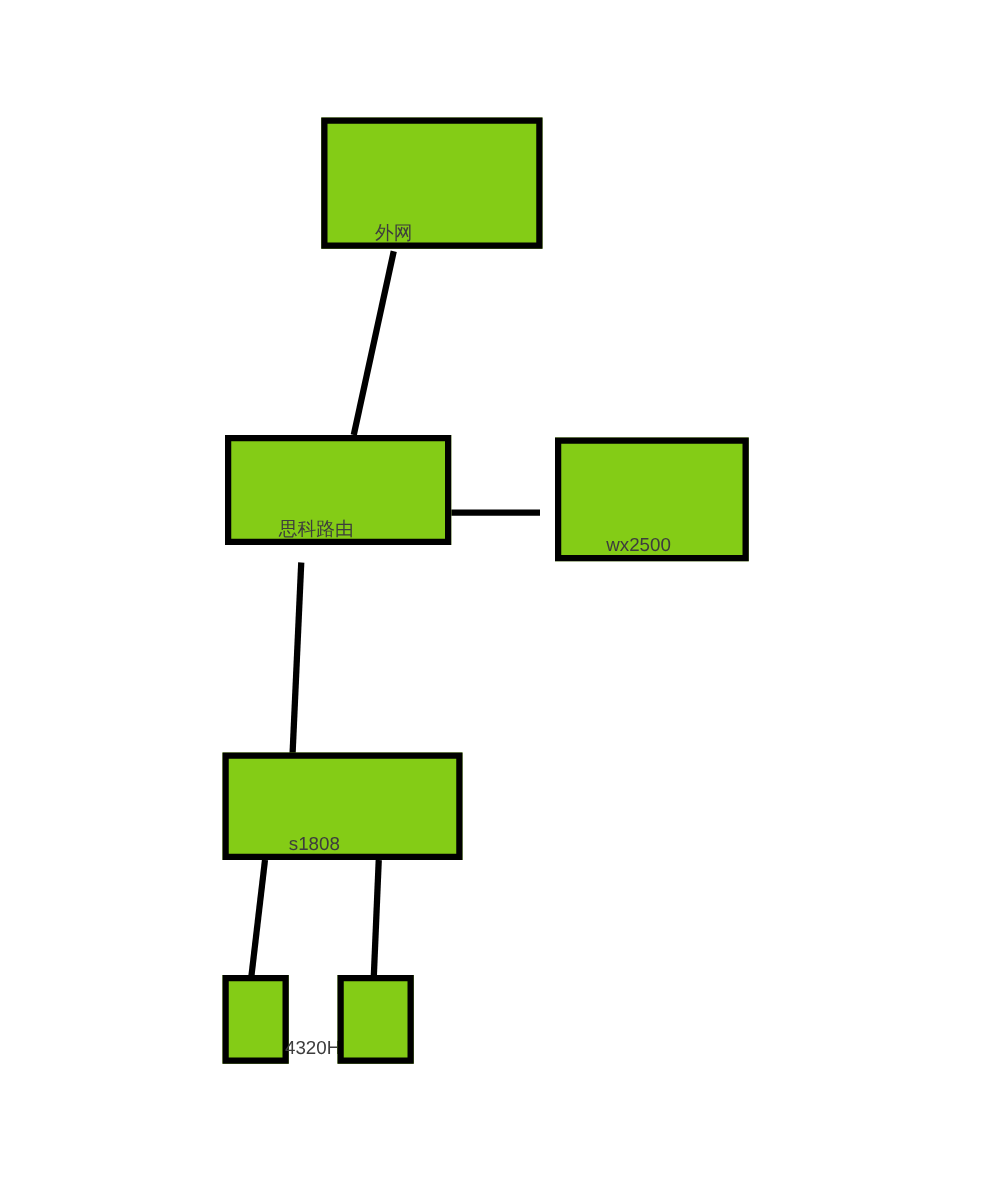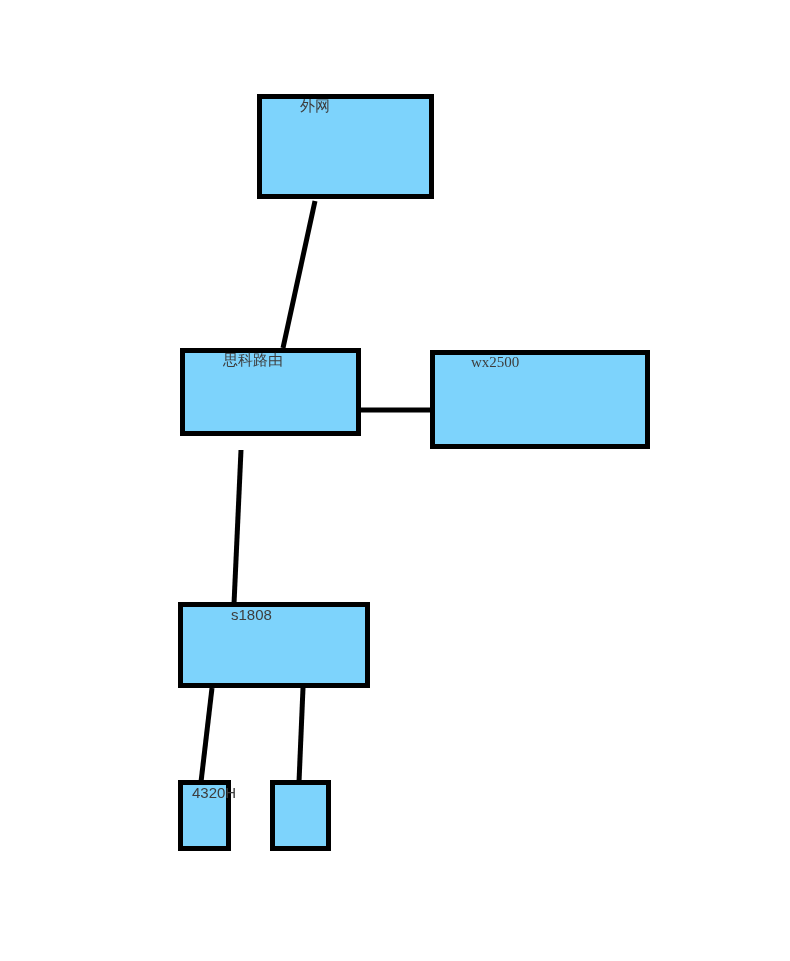--- a/index.html
+++ b/index.html
@@ -23,48 +23,48 @@
     position: absolute;
     left: 0;
     top: 0;
     width: 790px;
     height: 961px;
     pointer-events: none;
   }
   .node {
     position: absolute;
     box-sizing: border-box;
-    background: #7dd3fc;
+    background: #84cc16;
     border: 5px solid #000000;
     display: flex;
-    align-items: flex-start;
+    align-items: flex-end;
     overflow: visible;
   }
   .node-label {
     white-space: nowrap;
     color: #3d3d3d;
     font-size: 15px;
     line-height: 1;
     padding-left: 22px;
   }
   .node-label.cjk {
     font-family: "DejaVu Sans", sans-serif;
     font-size: 15px;
   }
   
   #node-wan      { left: 257px; top: 94px;  width: 177px; height: 105px; }
   #node-wan .node-label { padding-left: 38px; }
   #node-router   { left: 180px; top: 348px; width: 181px; height: 88px; }
   #node-router .node-label { padding-left: 38px; }
-  #node-wx2500   { left: 430px; top: 350px; width: 220px; height: 99px; font-family: Liberation Serif, serif; }
+  #node-wx2500   { left: 444px; top: 350px; width: 155px; height: 99px; }
   #node-wx2500 .node-label { padding-left: 36px; }
   #node-s1808    { left: 178px; top: 602px; width: 192px; height: 86px; padding-left: 24px; }
   #node-s1808 .node-label { padding-left: 24px; }
   #node-ap4320h  { left: 178px; top: 780px; width: 53px;  height: 71px; }
-  #node-ap4320h .node-label { padding-left: 9px; }
+  #node-ap4320h .node-label { padding-left: 9px; margin-left: 36px; }
   #node-empty    { left: 270px; top: 780px; width: 61px;  height: 71px; }
 </style>
 </head>
 <body>
 
 <div id="canvas">
 
   <svg id="edges" viewBox="0 0 790 961" width="790" height="961" xmlns="http://www.w3.org/2000/svg">
     <line x1="315" y1="201" x2="283" y2="348" stroke="#000000" stroke-width="5"></line>
     <line x1="361" y1="410" x2="432" y2="410" stroke="#000000" stroke-width="5"></line>

